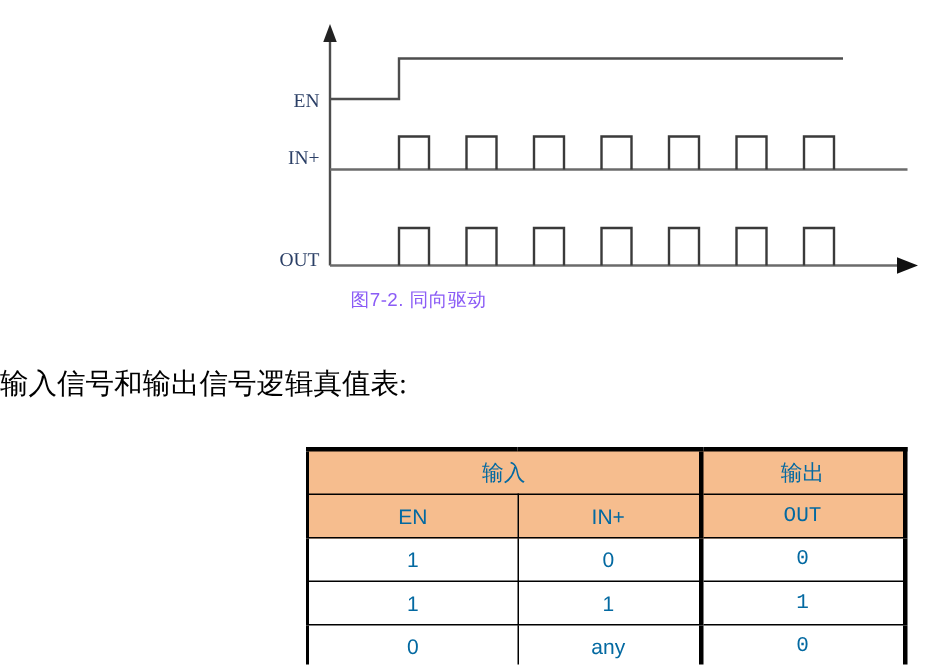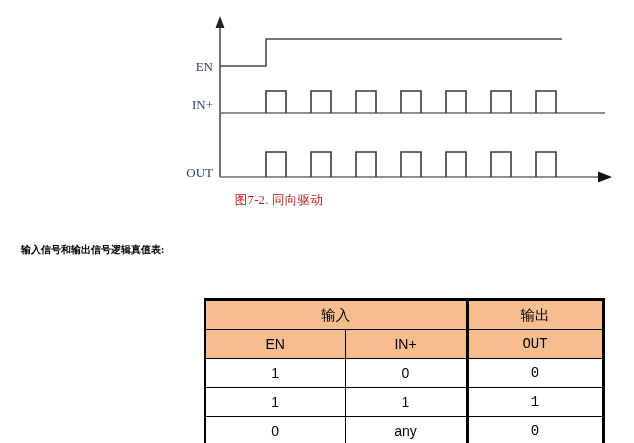--- a/index.html
+++ b/index.html
@@ -25,36 +25,35 @@
     height: 225px;
   }
   #figure svg { display: block; }
 
   .fig-caption {
     position: absolute;
     left: 0;
     top: 192px;
     width: 558px;
     text-align: center;
-    font-family: Liberation Serif, serif;
+    font-family: Liberation Sans, sans-serif;
     font-size: 12.5px;
-    color: #b91c1c;
+    color: #8b5cf6;
     letter-spacing: 0.3px;
   }
 
   
   .body-text {
     position: absolute;
-    left: 21px;
+    left: 0;
     top: 243px;
     font-family: "Liberation Serif", serif;
-    font-size: 10px;
+    font-size: 19px;
     color: #000;
     white-space: nowrap;
-    font-weight: bold;
   }
 
   
   #truth-table {
     position: absolute;
     left: 204px;
     top: 298px;
     width: 398px;
     border-collapse: collapse;
     table-layout: fixed;
@@ -63,21 +62,21 @@
   #truth-table td,
   #truth-table th {
     border: 1px solid #000;
     height: 28px;
     text-align: center;
     vertical-align: middle;
     font-family: "Liberation Sans", sans-serif;
     font-size: 14px;
     font-weight: normal;
     padding: 0;
-    color: #000000;
+    color: #0369a1;
   }
   #truth-table .hdr-group,
   #truth-table .hdr-sig {
     background: #f6bd8e;
   }
   #truth-table .hdr-group {
     font-family: "Liberation Serif", serif;
     font-size: 14.5px;
   }
   

